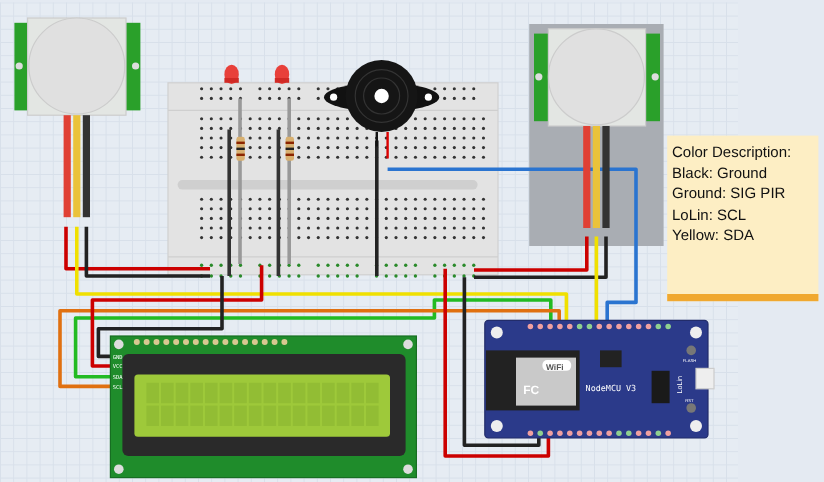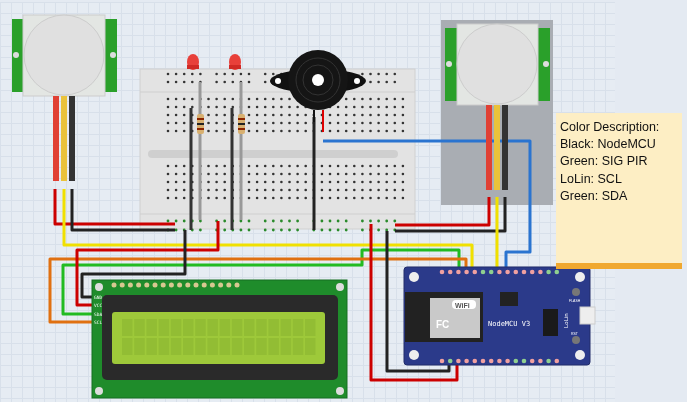--- a/index.html
+++ b/index.html
@@ -2,21 +2,21 @@
 <html><head>
 <meta charset="utf-8">
 <style>
   html,body{margin:0;padding:0;}
   body{width:687px;height:402px;overflow:hidden;background:#e4eaf2;font-family:"Liberation Sans",sans-serif;position:relative;}
   #canvas{position:absolute;left:0;top:2px;width:615px;height:402px;
     background-color:#e6ecf3;
     background-image:linear-gradient(#d8e0ea 1px,transparent 1px),linear-gradient(90deg,#d8e0ea 1px,transparent 1px);
     background-size:11px 11px;}
   svg{position:absolute;left:0;top:0;}
-  .legend{position:absolute;left:556px;top:113px;width:126px;height:156px;background:#fdeec4;border-bottom:6px solid #f0a830;box-sizing:border-box;padding:6px 0 0 4px;}
+  .legend{position:absolute;left:556px;top:113px;width:126px;height:138px;background:#fdeec4;border-bottom:6px solid #f0a830;box-sizing:border-box;padding:6px 0 0 4px;}
   .legend div{font-size:12.5px;line-height:17.2px;color:#111;white-space:nowrap;}
   .lbl{font-family:"DejaVu Sans Mono",monospace;}
 </style>
 </head>
 <body>
 
 <div id="canvas">
 <svg width="687" height="402" viewBox="0 0 687 402">
 
   <rect x="441" y="18" width="112" height="185" fill="#a9adb3"></rect>
@@ -639,17 +639,17 @@
     <text x="569" y="300" font-size="3.5" fill="#fff">FLASH</text>
     <circle cx="576" cy="338" r="4" fill="#777"></circle>
     <text x="571" y="333" font-size="3.5" fill="#fff">RST</text>
     <rect x="580" y="305" width="15" height="17" fill="#eee" stroke="#ccc"></rect>
   </g>
 </svg>
 </div>
 
 <div class="legend">
   <div>Color Description:</div>
-  <div>Black: NodeMCU</div>
-  <div>Green: SIG PIR</div>
+  <div>Black: Ground</div>
+  <div>Ground: SIG PIR</div>
   <div>LoLin: SCL</div>
-  <div>Green: SDA</div>
+  <div>Yellow: SDA</div>
 </div>
 
 </body></html>

